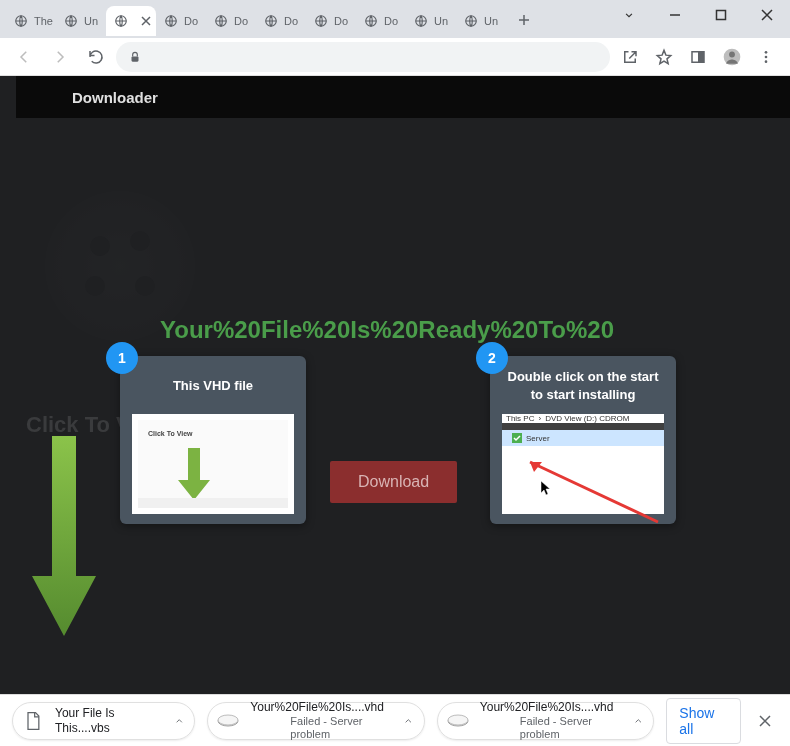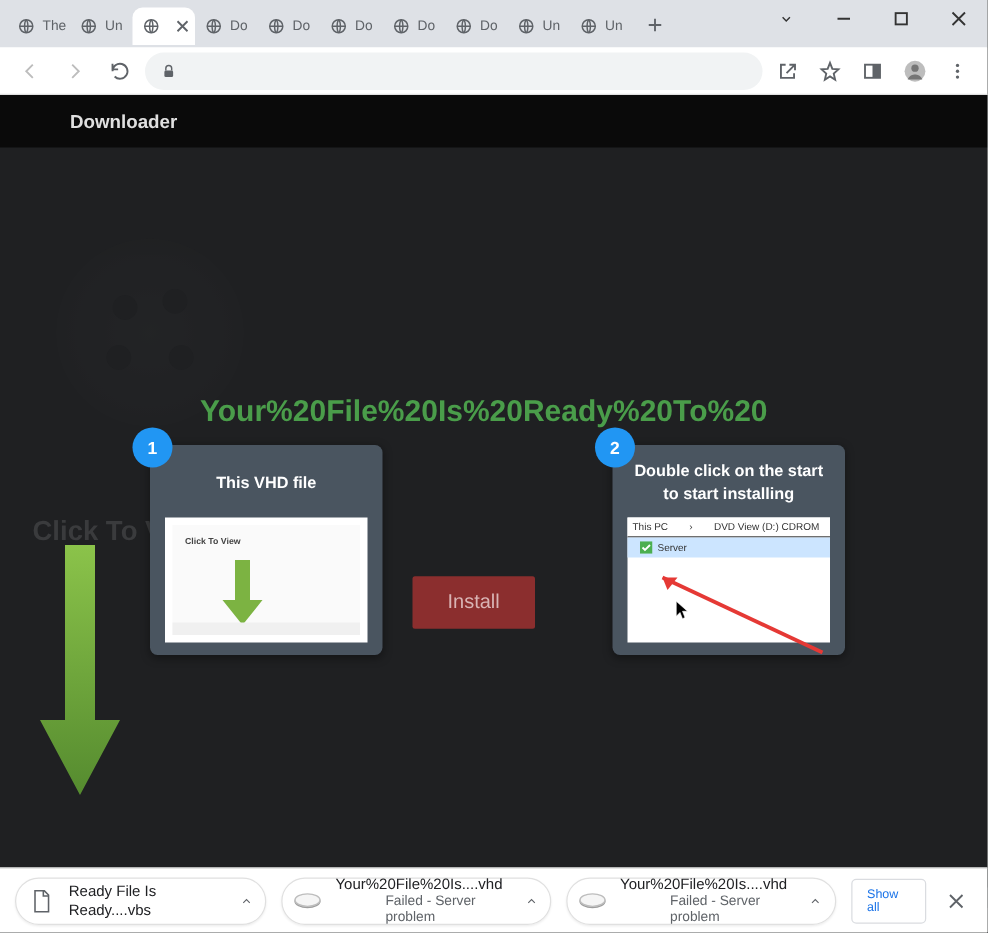--- a/index.html
+++ b/index.html
@@ -18,21 +18,21 @@
 .new-tab { width: 28px; height: 28px; display: flex; align-items: center; justify-content: center; color: #5f6368; margin-left: 4px; }
 
 
 .addr-bar { display: flex; align-items: center; height: 38px; background: #fff; border-bottom: 1px solid #e0e0e0; padding: 0 8px; gap: 4px; }
 .addr-bar .nav-btn { width: 32px; height: 32px; display: flex; align-items: center; justify-content: center; color: #5f6368; border-radius: 50%; }
 .addr-bar .nav-btn.disabled { color: #bdbdbd; }
 .addr-input { flex: 1; height: 30px; background: #f1f3f4; border-radius: 15px; display: flex; align-items: center; padding: 0 12px; gap: 8px; color: #5f6368; }
 .addr-right { display: flex; gap: 2px; }
 
 
-.page { background: #1f2022; height: 650px; position: relative; overflow: hidden; }
+.page { background: #1f2022; height: 650px; position: relative; overflow: hidden; padding-left: 16px; }
 .page-header { background: #0a0a0a; height: 42px; display: flex; align-items: center; padding: 0 56px; }
 .page-title { color: #e0e0e0; font-weight: 600; font-size: 15px; }
 
 
 .bg-graphic { position: absolute; left: 40px; top: 110px; opacity: 0.25; }
 .bg-text-wm { position: absolute; color: #3a3b3d; font-size: 64px; font-weight: 700; font-style: italic; letter-spacing: -2px; opacity: 0.5; }
 
 
 .green-headline { position: absolute; top: 240px; left: 160px; right: 0; color: #4a9d4a; font-size: 24px; font-weight: 600; white-space: nowrap; overflow: hidden; }
 
@@ -48,42 +48,42 @@
 .step-title { text-align: center; font-size: 13px; font-weight: 600; margin-bottom: 10px; line-height: 1.4; min-height: 36px; display: flex; align-items: center; justify-content: center; }
 .step-thumb { background: #fff; width: 100%; height: 100px; position: relative; }
 
 
 .thumb1-inner { position: absolute; inset: 6px; background: #fafafa; }
 .thumb1-ctv { font-size: 7px; color:#444; font-weight: 600; position: absolute; top: 10px; left: 10px; }
 .thumb1-arrow { position: absolute; top: 24px; left: 36px; }
 .thumb1-footer { position: absolute; bottom: 0; left: 0; right: 0; height: 10px; background:#f0f0f0; font-size: 5px; color:#888; padding: 2px 4px; }
 
 
-.thumb2-bar { background: #fff; border-bottom: 1px solid #404040; height: 16px; font-size: 8px; color: #333; display: flex; align-items: center; padding: 0 4px; gap: 17px; }
+.thumb2-bar { background: #fff; border-bottom: 7px solid #404040; height: 16px; font-size: 8px; color: #333; display: flex; align-items: center; padding: 0 4px; gap: 4px; }
 .thumb2-row { display: flex; align-items: center; gap: 4px; height: 16px; padding: 0 10px; font-size: 8px; color: #333; background: #cce5ff; }
 .thumb2-body { position: relative; height: 68px; }
 .red-arrow-line { position: absolute; top: 8px; right: 4px; }
 .cursor-ptr { position: absolute; top: 34px; left: 38px; }
 
 
 .dl-btn { position: absolute; top: 385px; left: 330px; background: #8b2e2e; color: #d9b4b4; padding: 12px 28px; font-size: 16px; border-radius: 2px; }
 
 
 .hscroll { position: absolute; bottom: 0; left: 0; right: 0; height: 16px; background: #f1f1f1; }
 .hscroll-thumb { position: absolute; top: 2px; left: 16px; height: 12px; width: 720px; background: #c1c1c1; border-radius: 6px; }
 .hscroll-arrow { position: absolute; top: 0; width: 16px; height: 16px; display: flex; align-items: center; justify-content: center; color: #666; font-size: 10px; }
 
 
 .dl-shelf { position: absolute; bottom: 0; left: 0; right: 0; height: 52px; background: #fff; border-top: 1px solid #ddd; display: flex; align-items: center; padding: 0 12px; gap: 12px; }
 .dl-item { display: flex; align-items: center; gap: 10px; border: 1px solid #e0e0e0; border-radius: 20px; padding: 6px 10px 6px 8px; height: 38px; box-shadow: 0 1px 2px rgba(0,0,0,0.08); }
 .dl-icon { width: 24px; height: 24px; display: flex; align-items: center; justify-content: center; color: #5f6368; flex-shrink: 0; }
 .dl-text { display: flex; flex-direction: column; font-size: 12px; color: #202124; line-height: 1.2; }
 .dl-text .sub { font-size: 11px; color: #5f6368; margin-left: 40px; }
 .dl-chev { color: #5f6368; margin-left: 6px; }
-.show-all { margin-left: auto; color: #1a73e8; font-size: 10px; padding: 6px 12px; border: 1px solid #dadce0; border-radius: 4px; }
+.show-all { margin-left: auto; color: #1a73e8; font-size: 14px; padding: 6px 12px; border: 1px solid #dadce0; border-radius: 4px; }
 .shelf-close { color: #5f6368; width: 28px; height: 28px; display: flex; align-items: center; justify-content: center; }
 
 svg { display: block; }
 </style>
 </head>
 <body>
 
 <div class="window-controls">
   <div>
       <svg width="14" height="14" viewBox="0 0 24 24">
@@ -313,39 +313,39 @@
             <path d="M1 1l0 12 3-3 2 5 2-1-2-5 4 0z" fill="#000" stroke="#fff" stroke-width="0.5"></path>
           </svg>
         <svg class="red-arrow-line" width="140" height="70">
             <line x1="10" y1="8" x2="138" y2="68" stroke="#e53935" stroke-width="3"></line>
             <path d="M10 8 L22 8 L14 18 Z" fill="#e53935"></path>
           </svg>
       </div>
     </div>
   </div>
 
-  <div class="dl-btn">Install</div>
+  <div class="dl-btn">Download</div>
 
   <div class="hscroll">
     <div class="hscroll-arrow" style="left:0">◄</div>
     <div class="hscroll-thumb"></div>
     <div class="hscroll-arrow" style="right:0">►</div>
   </div>
 </div>
 
 <div class="dl-shelf">
   <div class="dl-item">
     <div class="dl-icon">
         <svg width="20" height="20" viewBox="0 0 24 24">
           <path d="M6 2h9l4 4v16H6z" fill="none" stroke="#5f6368" stroke-width="1.5"></path>
           <path d="M14 2v5h5" fill="none" stroke="#5f6368" stroke-width="1.5"></path>
         </svg>
       </div>
     <div class="dl-text">
-        <span>Ready File Is Ready....vbs</span>
+        <span>Your File Is This....vbs</span>
       </div>
     <svg class="dl-chev" width="12" height="12" viewBox="0 0 24 24">
         <path d="M6 15l6-6 6 6" fill="none" stroke="#5f6368" stroke-width="2"></path>
       </svg>
   </div>
   <div class="dl-item">
     <div class="dl-icon">
         <svg width="22" height="14" viewBox="0 0 22 14">
           <ellipse cx="11" cy="7" rx="10" ry="5" fill="#e0e0e0" stroke="#9e9e9e"></ellipse>
           <ellipse cx="11" cy="6" rx="10" ry="5" fill="#f5f5f5" stroke="#bdbdbd"></ellipse>

